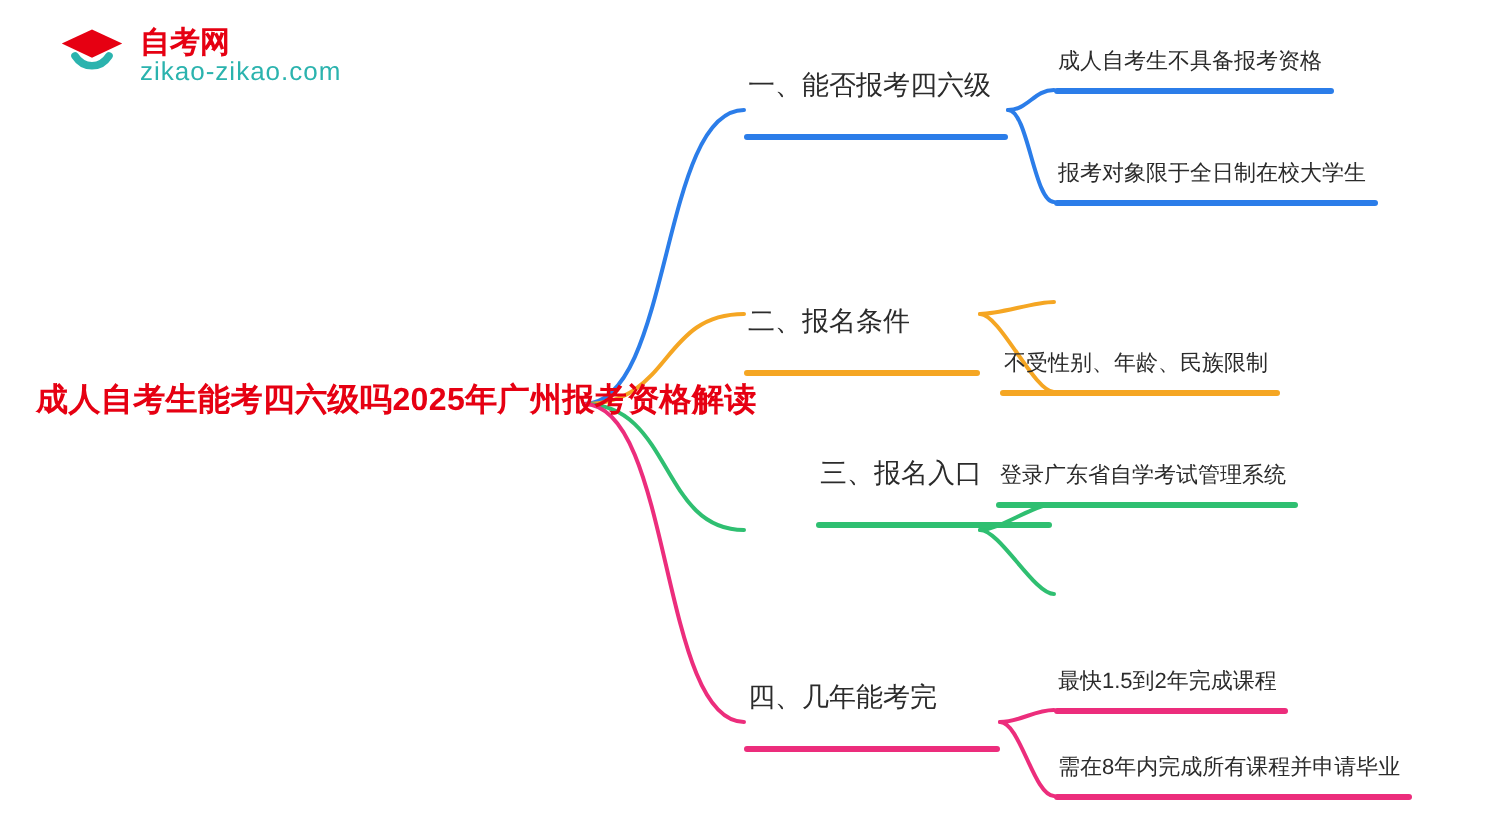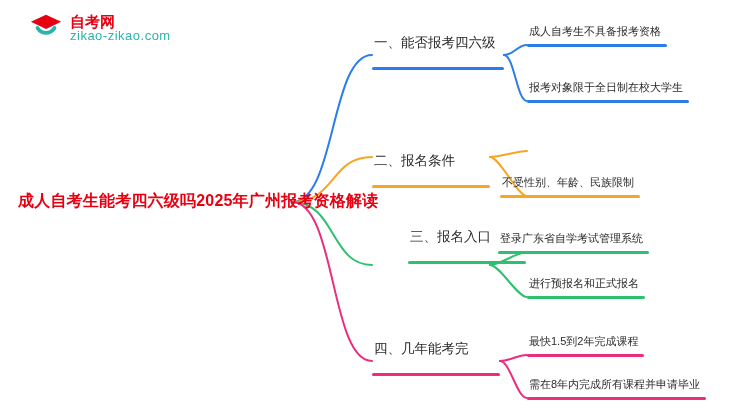--- a/index.html
+++ b/index.html
@@ -83,24 +83,20 @@
   </div>
 
   <div class="node branch" style="left:372px;top:226px;width:118px;margin-left:36px;">
     <div class="label">三、报名入口</div>
     <div class="underline" style="background-color: rgb(47, 191, 113);"></div>
   </div>
   <div class="node leaf" style="left:498px;top:229px;">
     <div class="label">登录广东省自学考试管理系统</div>
     <div class="underline" style="background-color: rgb(47, 191, 113);"></div>
   </div>
-  <div class="node leaf" style="left:527px;top:274px;">
-    <div class="label">进行预报名和正式报名</div>
-    <div class="underline" style="background-color: rgb(47, 191, 113);"></div>
-  </div>
 
   <div class="node branch" style="left:372px;top:338px;width:128px;">
     <div class="label">四、几年能考完</div>
     <div class="underline" style="background-color: rgb(236, 45, 124);"></div>
   </div>
   <div class="node leaf" style="left:527px;top:332px;">
     <div class="label">最快1.5到2年完成课程</div>
     <div class="underline" style="background-color: rgb(236, 45, 124);"></div>
   </div>
   <div class="node leaf" style="left:527px;top:375px;">

